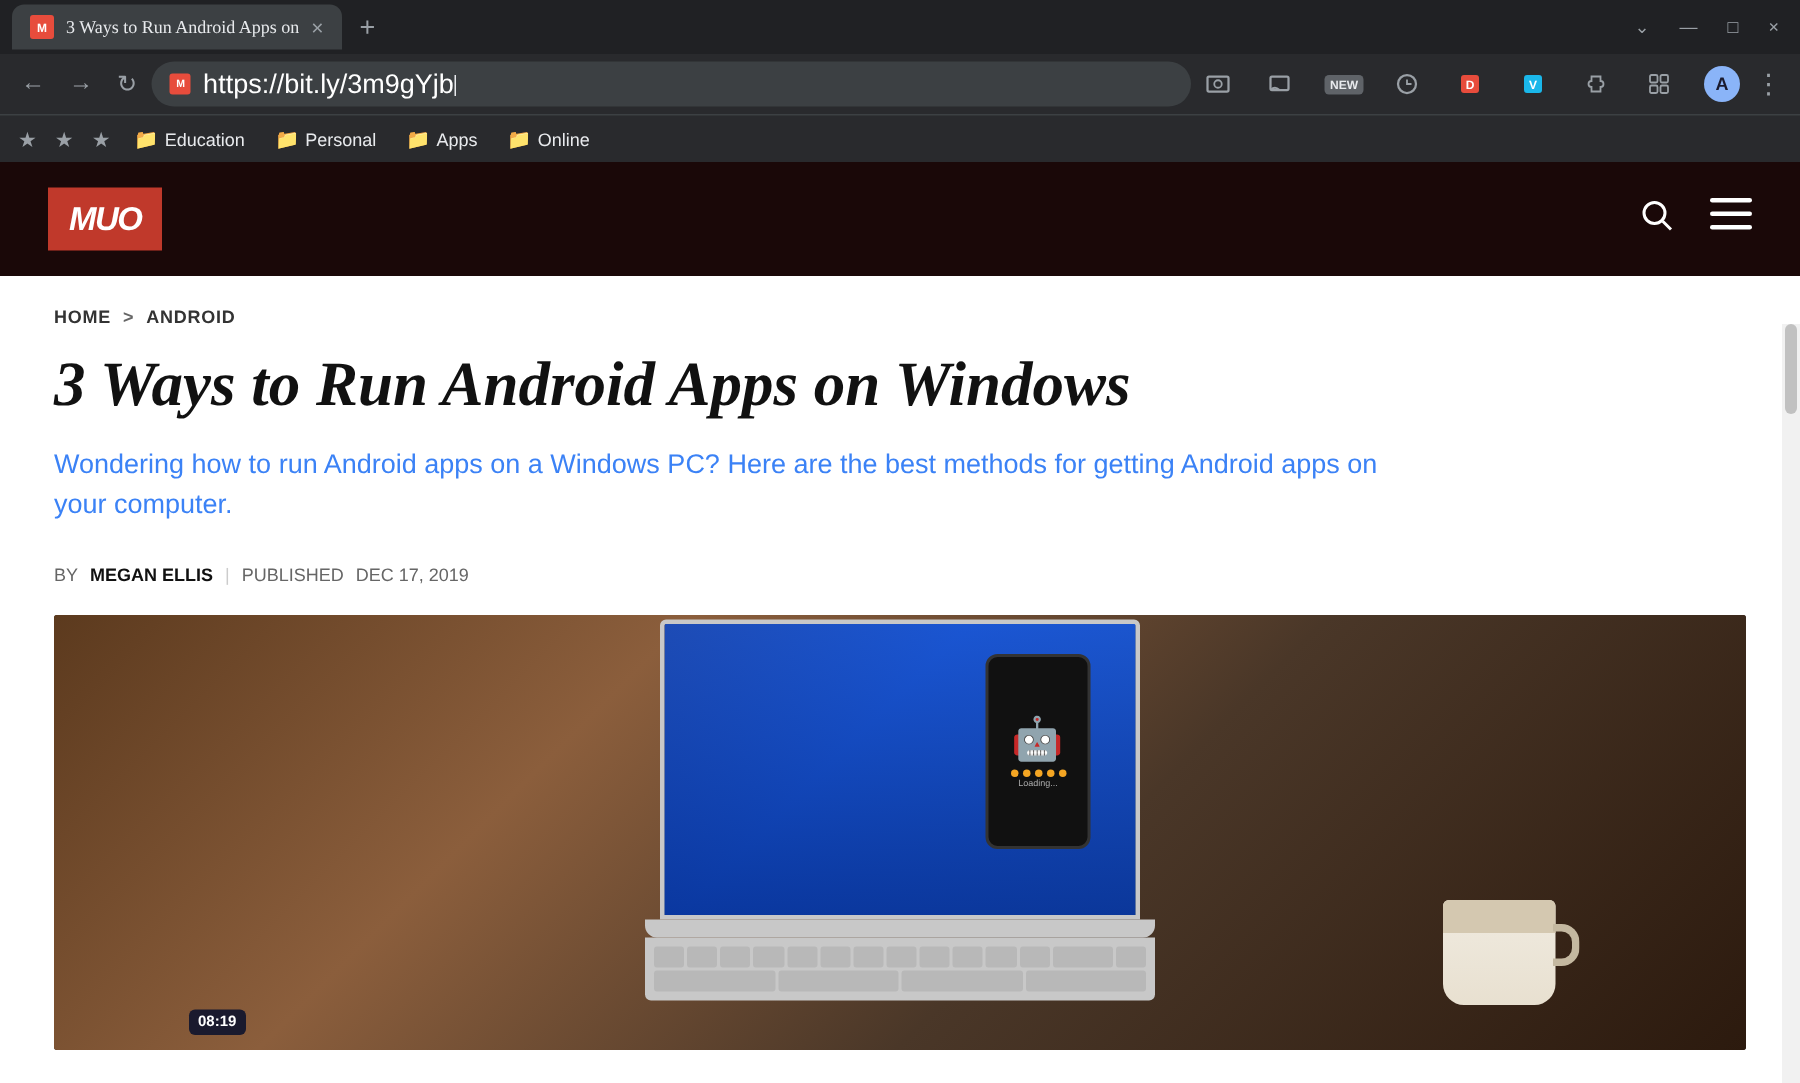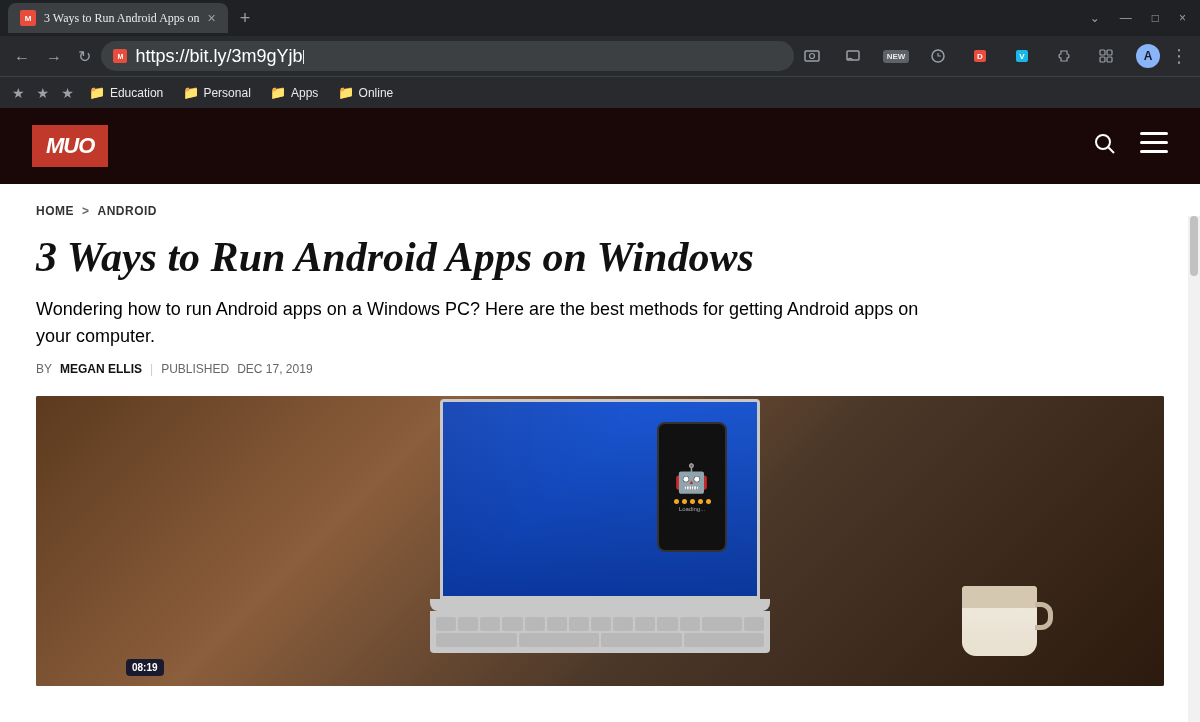--- a/index.html
+++ b/index.html
@@ -271,23 +271,23 @@
       font-size: 42px;
       font-weight: 900;
       color: #111;
       line-height: 1.1;
       margin-bottom: 16px;
       font-family: Georgia, serif;
       font-style: italic;
     }
     .article-subtitle {
       font-size: 18px;
-      color: #000000;
+      color: #3b82f6;
       line-height: 1.5;
-      margin-bottom: 12px;
+      margin-bottom: 26px;
       max-width: 900px;
     }
     .article-meta {
       font-size: 12px;
       color: #666;
       margin-bottom: 20px;
       display: flex;
       align-items: center;
       gap: 8px;
     }

